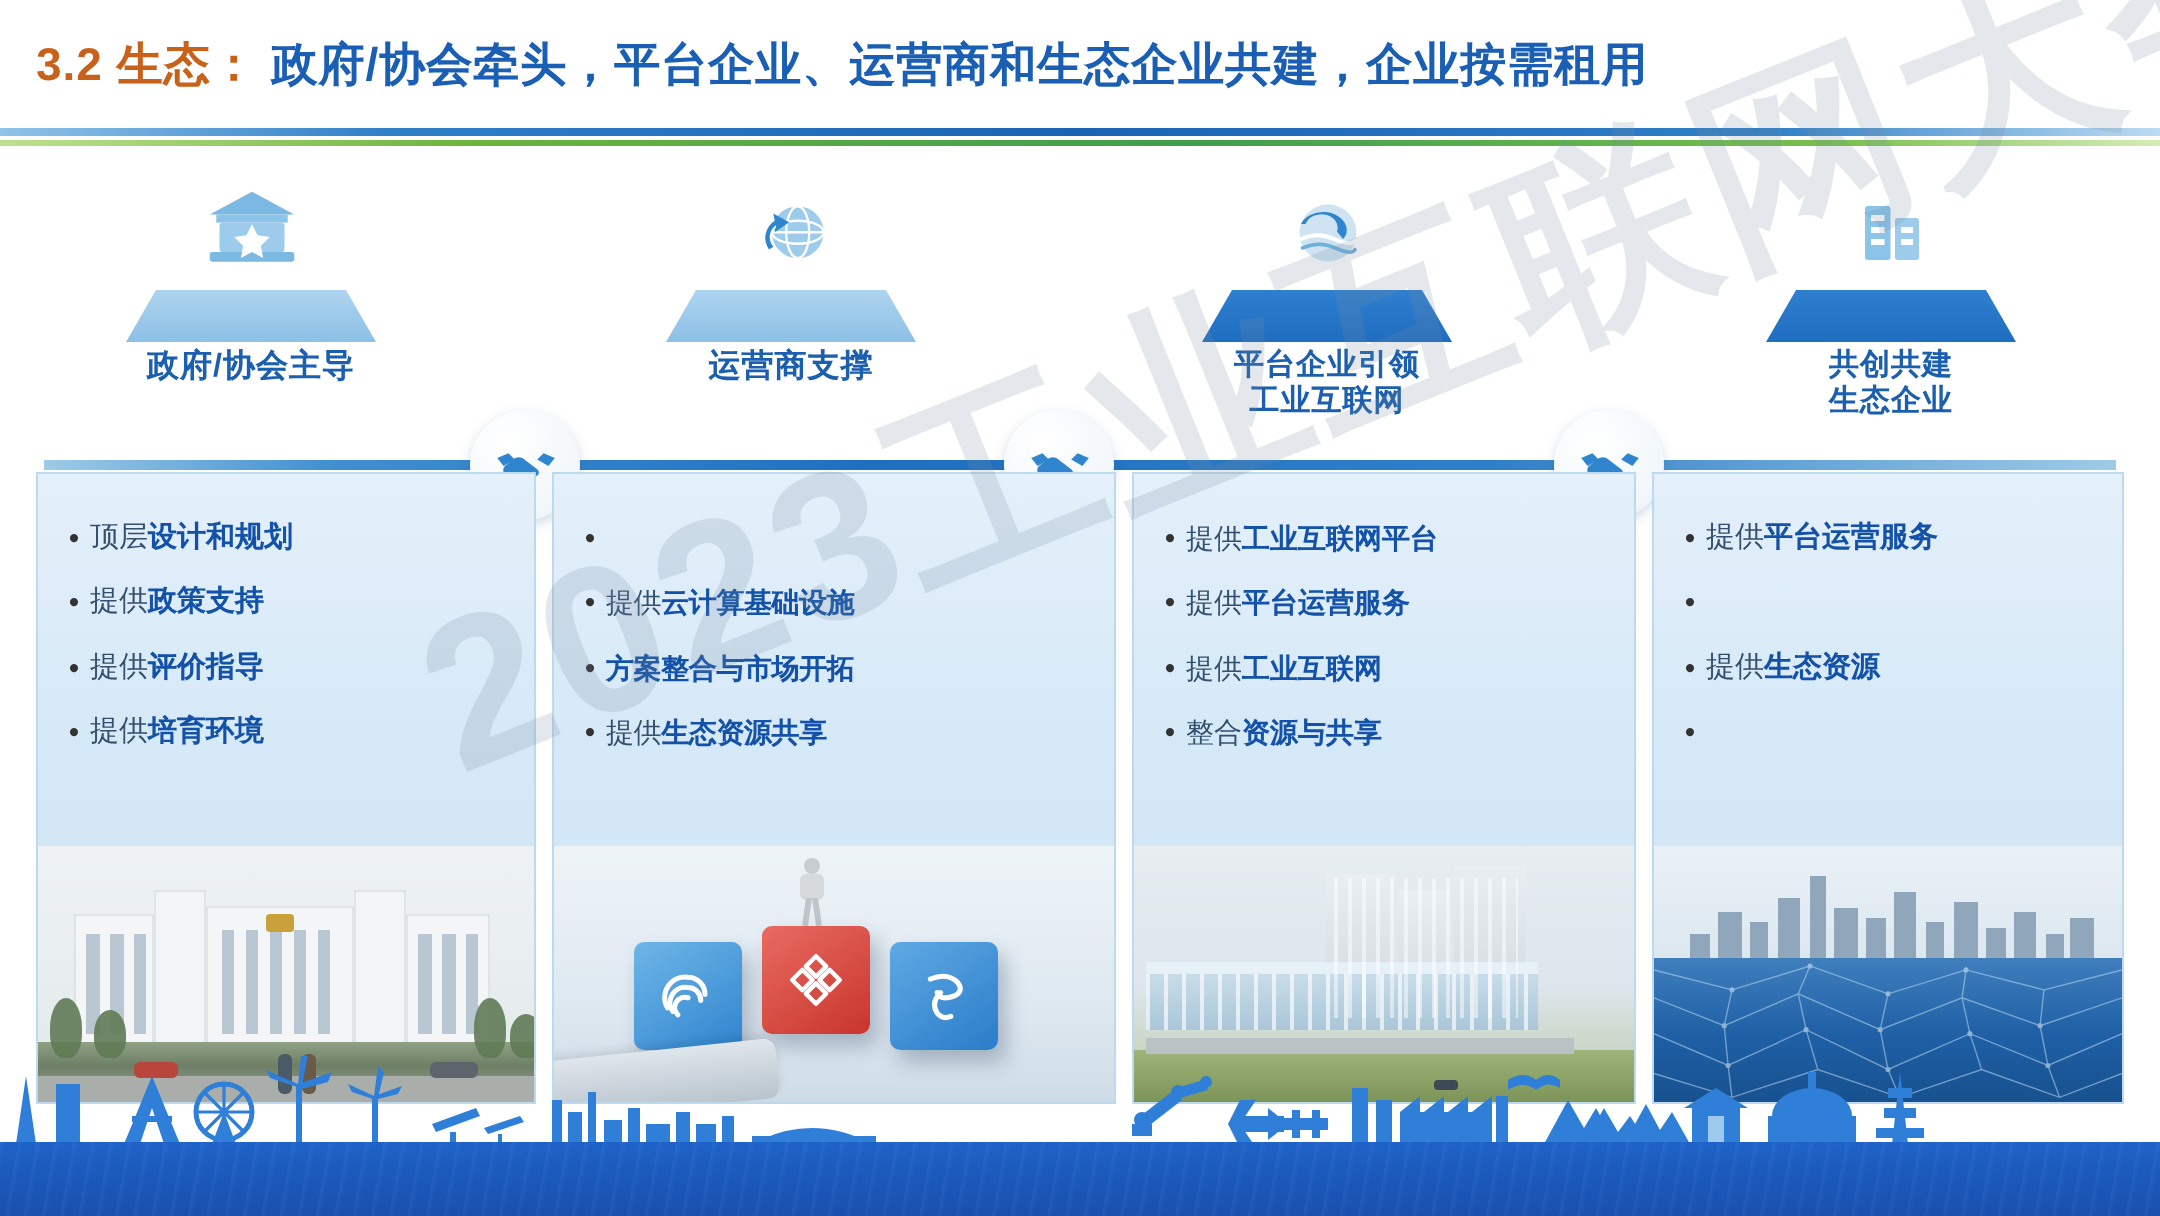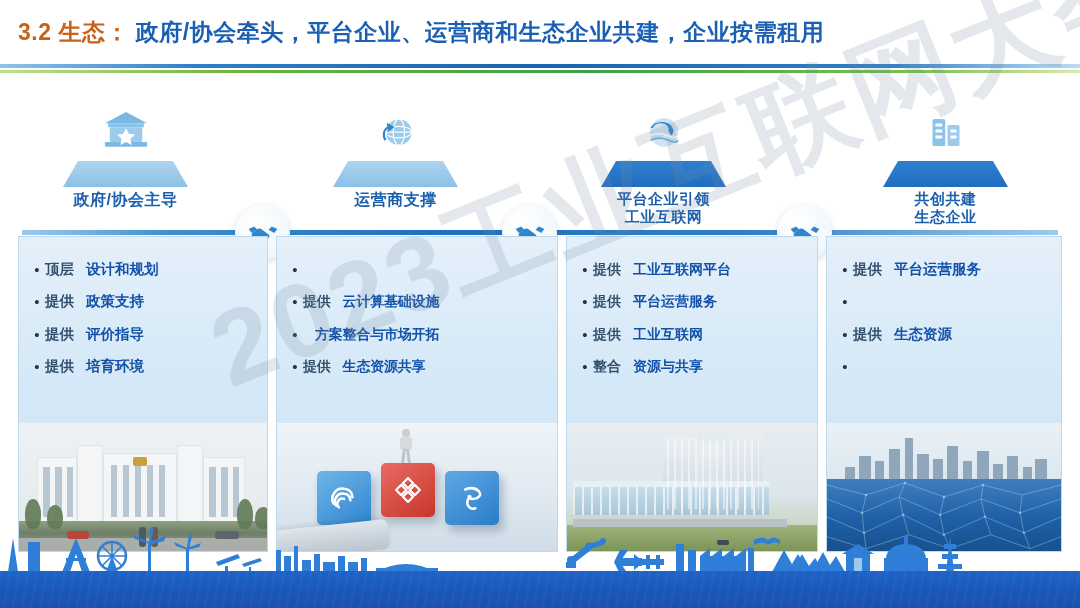--- a/index.html
+++ b/index.html
@@ -69,21 +69,21 @@
     background:linear-gradient(90deg,#8fc3e8 0%,#2f7fc8 18%,#1a63b4 50%,#2f7fc8 82%,#bcdcf2 100%);
   }
   .rule-green {
     position:absolute; left:0; top:70px; width:1080px; height:3px;
     background:linear-gradient(90deg,#bfe08f 0%,#6db33f 22%,#3f9e4d 55%,#79c04d 85%,#d6ecb8 100%);
   }
 
   
   .heads { position:absolute; left:0; top:78px; width:1080px; height:150px; }
   .head {
-    position:absolute; top:16px; width:215px; text-align:center;
+    position:absolute; top:0; width:215px; text-align:center;
   }
   .head .sym { height:62px; display:flex; align-items:flex-end; justify-content:center; }
   .head .plinth {
     width:125px; height:26px; margin:5px auto 0;
     background:linear-gradient(180deg,#aed4ef 0%,#8cc0e6 100%);
     clip-path:polygon(12% 0%,88% 0%,100% 100%,0% 100%);
   }
   .head.dark .plinth { background:linear-gradient(180deg,#2f7fd0 0%,#1f6dc0 100%); }
   .head .cap {
     margin-top:3px; font-size:16px; font-weight:bold; color:#1b5fae;
@@ -121,22 +121,22 @@
   }
   .row {
     display:flex; align-items:flex-start; margin-bottom:15px;
     font-size:14.5px; line-height:1.15; color:#2b4a6b;
   }
   .row .dot {
     flex:0 0 auto; width:16px; text-align:center; color:#333;
     font-size:15px; line-height:1.15;
   }
   .row .txt { flex:1 1 auto; white-space:nowrap; }
-  .row .lead { color:#33506e; font-weight:bold; }
-  .row b { color:#1352a8; font-weight:bold;margin-left:12px; }
+  .row .lead { color:#33506e; font-weight:normal; }
+  .row b { color:#1352a8; font-weight:bold; }
   .card.c2 .row { font-size:14px; }
   .card.c2 .row .txt { letter-spacing:-.2px; }
   .card.c3 .row { font-size:14px; }
 
   .card .photo { position:absolute; left:0; bottom:0; width:100%; height:128px; }
 
   
   .ph-gov { background:linear-gradient(180deg,#e9eef2 0%,#dfe6ea 55%,#c8cfc9 100%); }
   .ph-gov .sky { position:absolute; inset:0; background:linear-gradient(180deg,#eef2f4,#e2e8ea); }
   .ph-gov .blk { position:absolute; background:#f3f5f6; border:1px solid #dfe4e7; }

